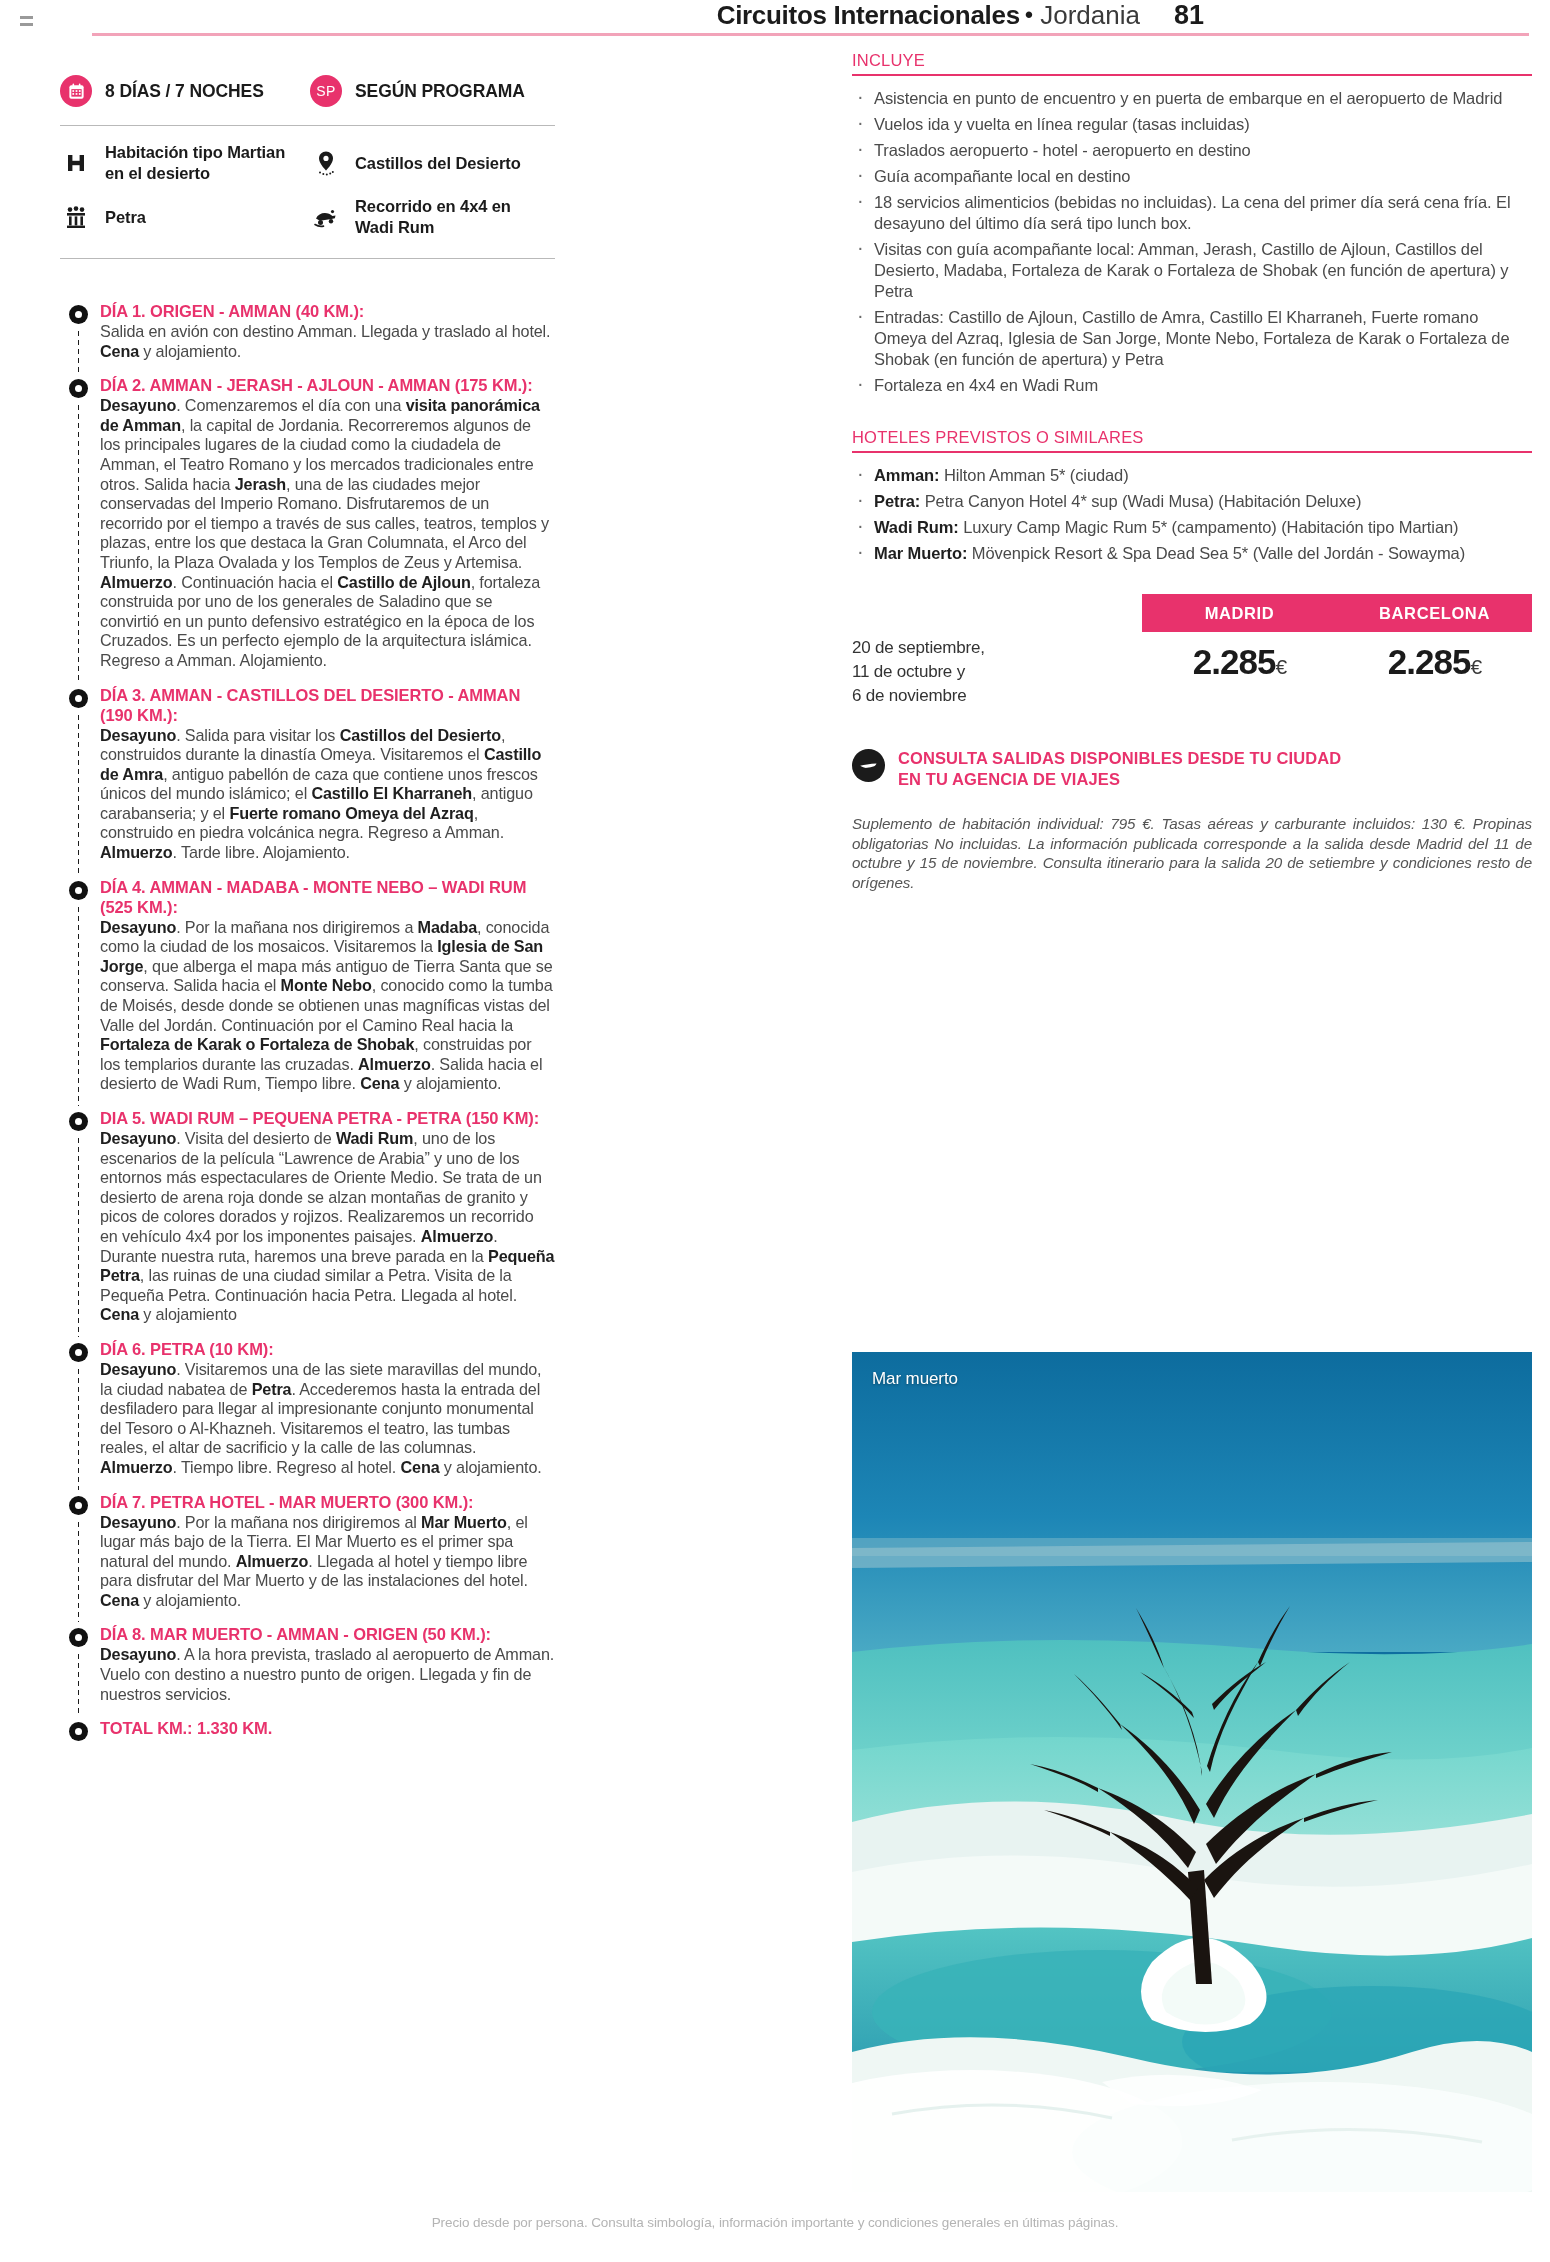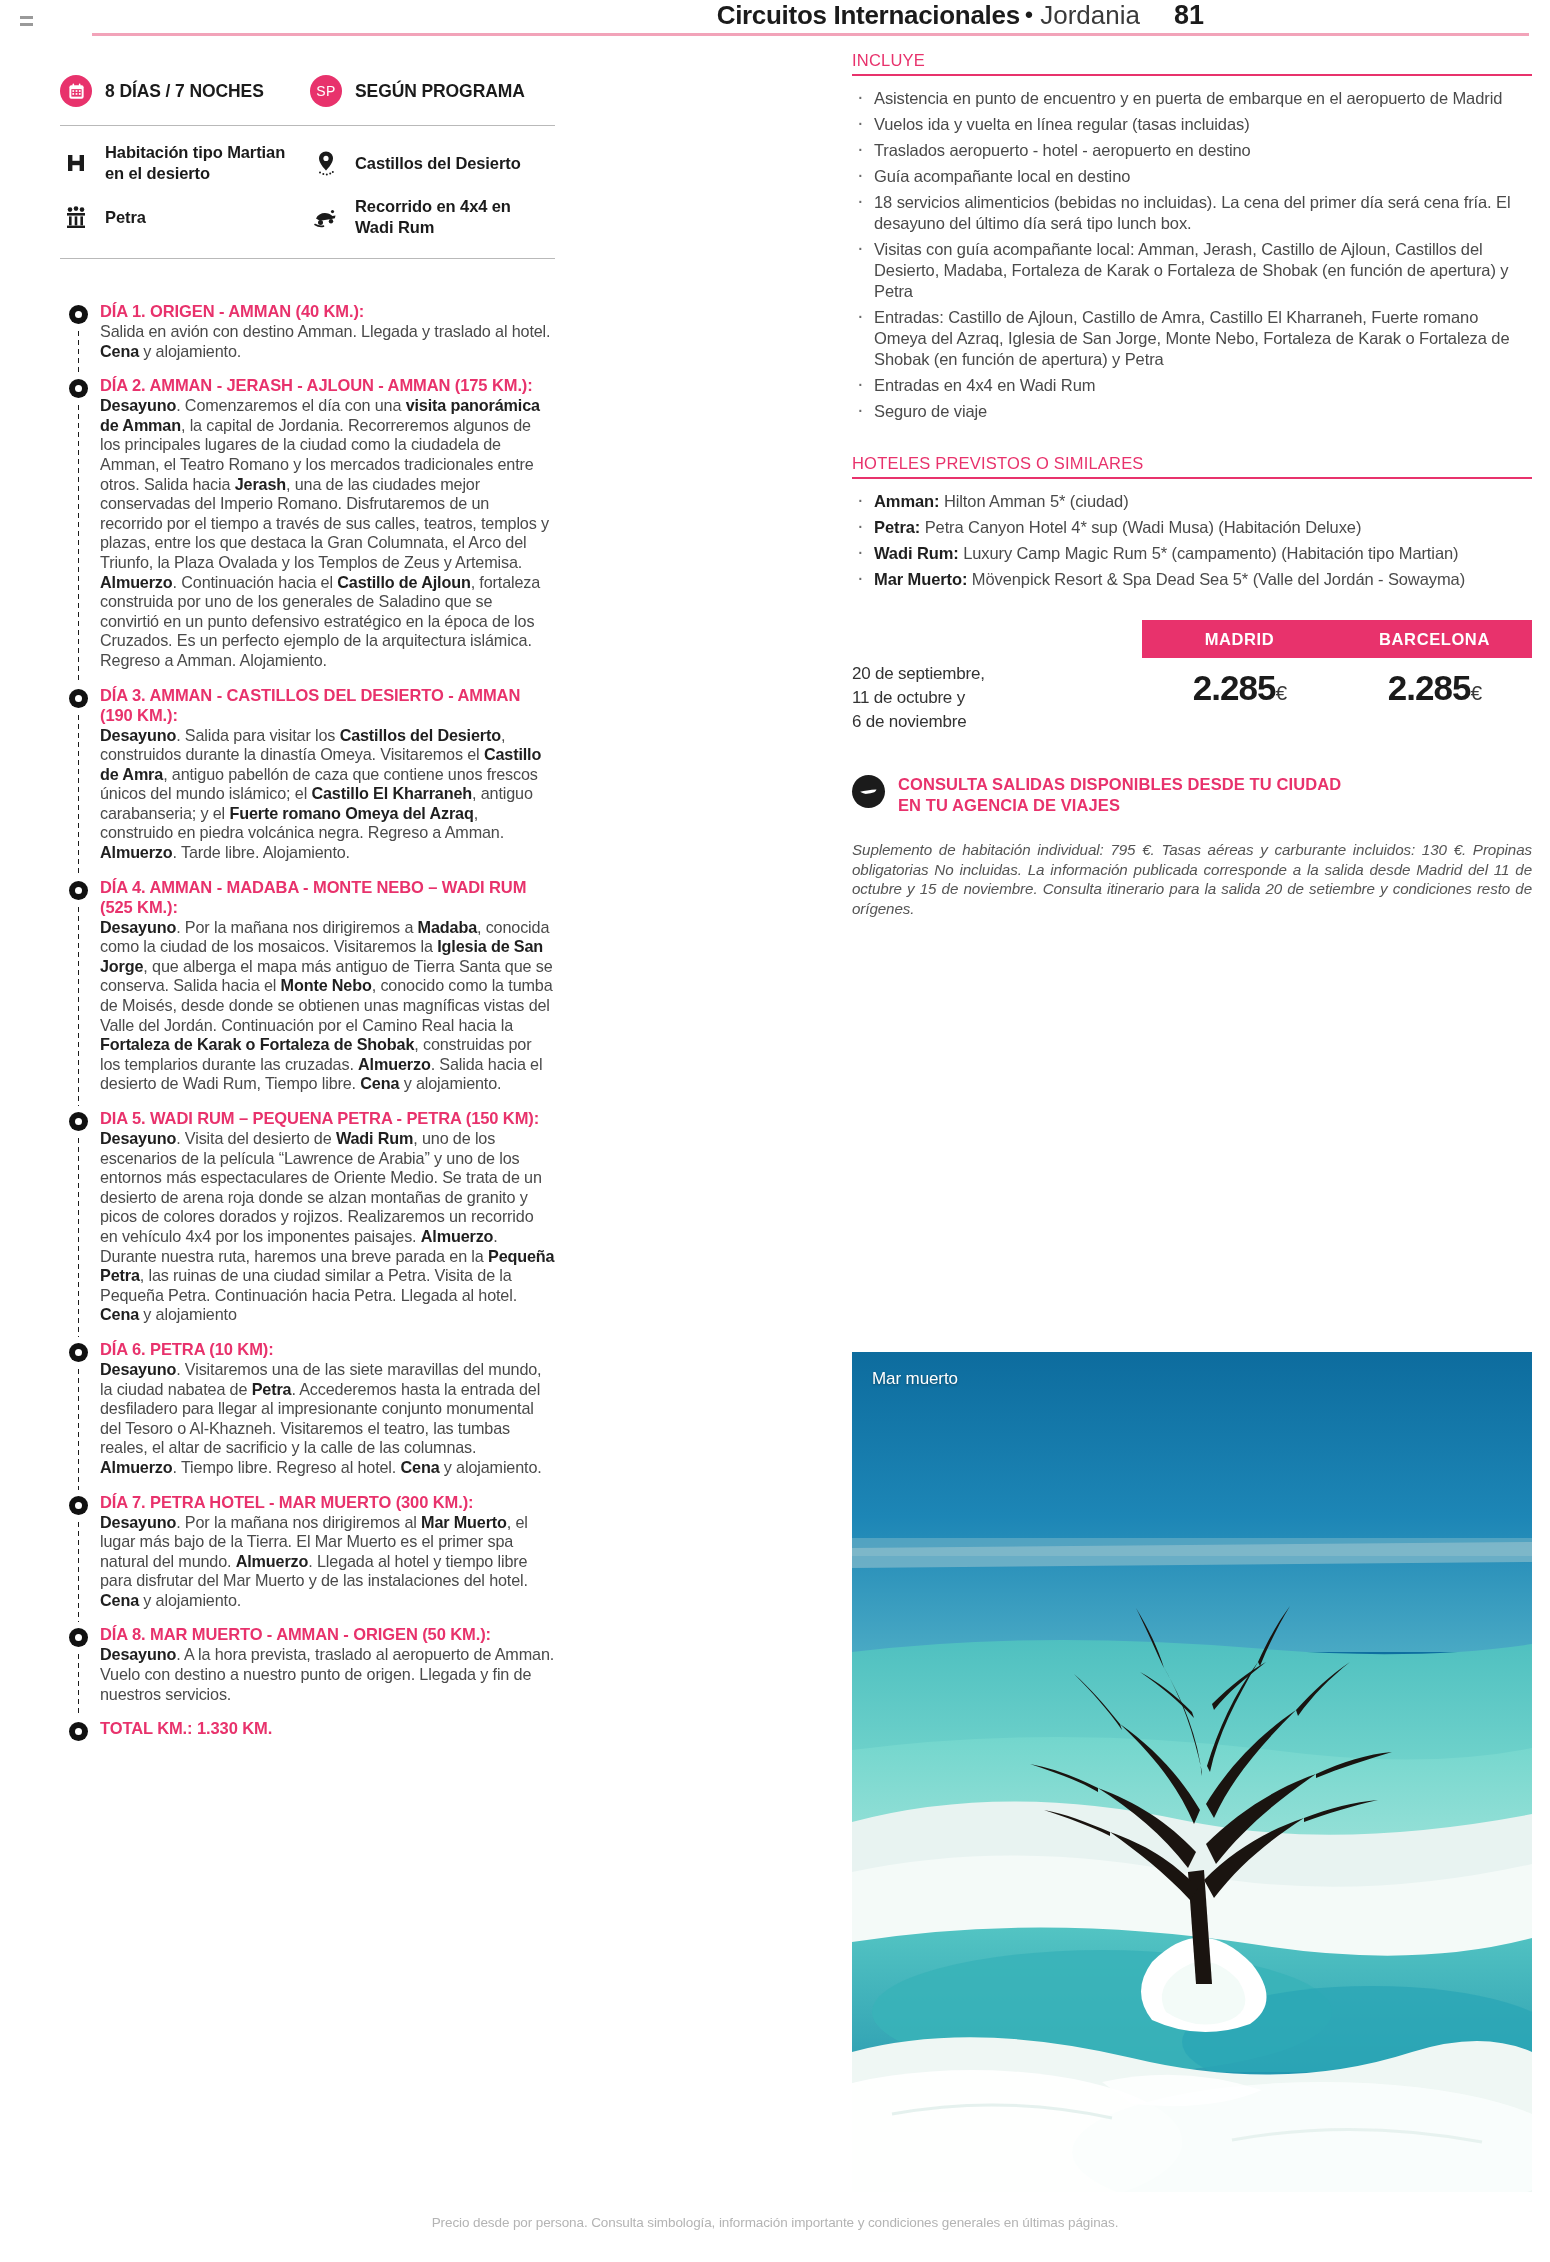--- a/index.html
+++ b/index.html
@@ -513,22 +513,21 @@
       <div class="sec-title">INCLUYE</div>
       <div class="sec-rule"></div>
       <ul class="bullets" id="includes-list">
           <li>Asistencia en punto de encuentro y en puerta de embarque en el aeropuerto de Madrid</li>
           <li>Vuelos ida y vuelta en línea regular (tasas incluidas)</li>
           <li>Traslados aeropuerto - hotel - aeropuerto en destino</li>
           <li>Guía acompañante local en destino</li>
           <li>18 servicios alimenticios (bebidas no incluidas). La cena del primer día será cena fría. El desayuno del último día será tipo lunch box.</li>
           <li>Visitas con guía acompañante local: Amman, Jerash, Castillo de Ajloun, Castillos del Desierto, Madaba, Fortaleza de Karak o Fortaleza de Shobak (en función de apertura) y Petra</li>
           <li>Entradas: Castillo de Ajloun, Castillo de Amra, Castillo El Kharraneh, Fuerte romano Omeya del Azraq, Iglesia de San Jorge, Monte Nebo, Fortaleza de Karak o Fortaleza de Shobak (en función de apertura) y Petra</li>
-          <li>Entradas en 4x4 en Wadi Rum</li>
-          <li>Seguro de viaje</li>
+          <li>Fortaleza en 4x4 en Wadi Rum</li>
         </ul>
     </div>
 
     <div class="sec-gap"></div>
 
     <div>
       <div class="sec-title">HOTELES PREVISTOS O SIMILARES</div>
       <div class="sec-rule"></div>
       <ul class="bullets just" id="hotels-list">
           <li><b>Amman:</b> Hilton Amman 5* (ciudad)</li>

